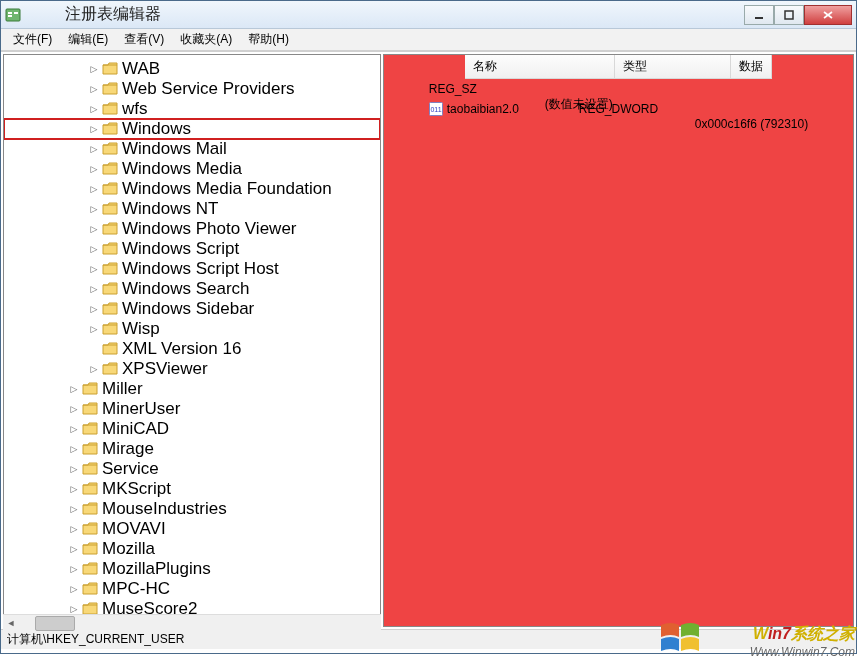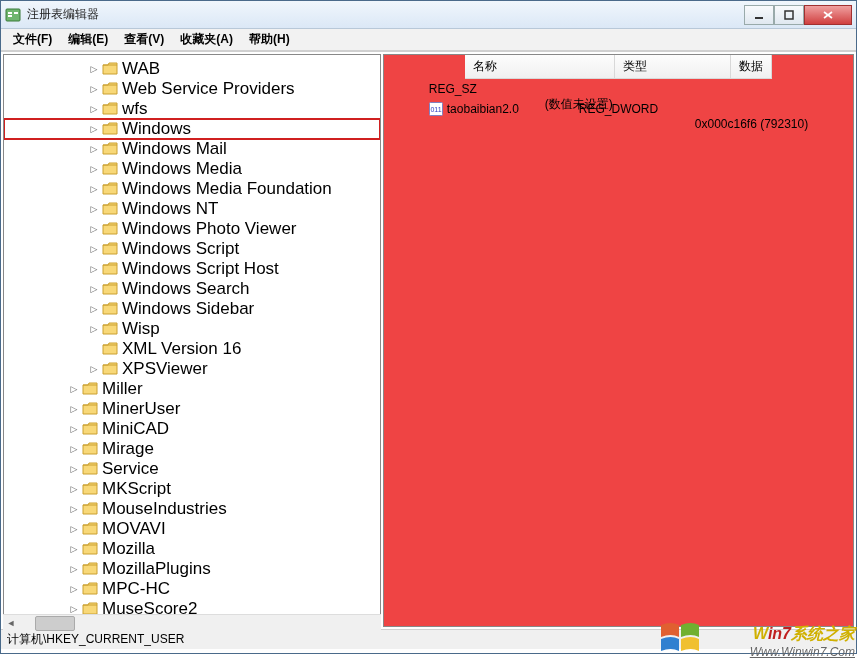--- a/index.html
+++ b/index.html
@@ -1,25 +1,25 @@
 <!DOCTYPE html>
 <html><head>
 <meta charset="utf-8">
 <style>
   * { box-sizing: border-box; margin: 0; padding: 0; font-family: "Microsoft YaHei", "Segoe UI", Tahoma, sans-serif; }
   body { background: #fff; width: 861px; height: 661px; overflow: hidden; position: relative; }
   .window { width: 857px; height: 654px; border: 1px solid #4a6a8a; background: #fff; position: relative; }
   .titlebar { height: 28px; background: linear-gradient(#f0f6fc, #dbe8f6); display: flex; align-items: center; padding: 0 4px; border-bottom: 1px solid #b8c8d8; }
   .title-icon { width: 16px; height: 16px; margin-right: 6px; }
-  .title-text { font-size: 12px; color: #222; flex: 1; }
+  .title-text { font-size: 16px; color: #222; flex: 1; margin-left: 38px; }
   .win-controls { display: flex; gap: 0; }
   .win-btn { width: 30px; height: 20px; border: 1px solid #9aa; background: linear-gradient(#f8fafc,#e0e8f0); display:flex; align-items:center; justify-content:center; font-size:10px; }
   .win-btn.close { width: 48px; background: linear-gradient(#f0a0a0,#d04040); color:#fff; border-color:#a03030;}
   .menubar { height: 22px; background: #f2f2f2; border-bottom: 1px solid #d0d0d0; display: flex; align-items: center; padding: 0 4px; font-size: 12px; }
-  .menu-item { padding: 12px 8px; cursor: default; font-weight: bold; }
+  .menu-item { padding: 12px 8px; cursor: default; }
   .content { display: flex; height: 578px; border-top: 1px solid #d0d0d0; }
   .tree-pane { width: 378px; border: 1px solid #888; margin: 2px; overflow: auto; background: #fff; font-size: 12px; padding: 4px 0; }
   .list-pane { flex: 1; border: 1px solid #888; margin: 2px 2px 2px 0; background: #ef4444; font-size: 12px; display:flex; flex-direction:column;align-items:center; }
   .list-header { display: flex; border-bottom: 1px solid #d8d8d8; background: linear-gradient(#fdfdfd,#f0f0f0); height: 24px; align-items:center; }
   .list-header .col { padding: 3px 8px; border-right: 1px solid #d8d8d8; font-size:12px; }
   .col-name { width: 150px; }
   .col-type { width: 116px; }
   .col-data { flex: 1; }
   .list-body { flex:1; overflow:auto; }
   .list-row { display:flex; height: 20px; align-items:center; }
@@ -31,21 +31,21 @@
   .tree-row { display:flex; align-items:center; height:20px; white-space:nowrap; padding-left: 4px; }
   .tree-row.highlight { outline: 2px solid #d02020; outline-offset: -1px; }
   .expander { width:12px; height:12px; display:flex; align-items:center; justify-content:center; font-size:9px; color:#666; margin-right:2px; cursor:default;}
   .folder-icon { width:16px; height:14px; margin-right:4px; flex-shrink:0;}
   .tree-label { font-size:17px;text-align:center; }
   .statusbar { height: 20px; border-top: 1px solid #d0d0d0; background:#f0f0f0; font-size:12px; padding: 2px 6px; display:flex; align-items:center;}
   .watermark-logo { position:absolute; right: 160px; bottom: 0px; }
   .watermark-text { position:absolute; right: 6px; bottom: 2px; text-align:right; }
   .watermark-text .line1 { font-size: 16px; font-weight:bold; color:#d0b000; font-style:italic;}
   .watermark-text .line1 .red { color:#c02020; }
-  .watermark-text .line2 { font-size: 12px; color:#666; font-style:italic;text-decoration:underline;}
+  .watermark-text .line2 { font-size: 12px; color:#666; font-style:italic;}
   .scrollbar-h { height:17px; background:#f0f0f0; border-top:1px solid #ddd; display:flex; align-items:center;}
   .scrollbar-h .thumb { height:15px; width:40px; background:#cdcdcd; border:1px solid #aaa; border-radius:2px; margin-left:16px;}
   .scrollbar-h .arrow { width:16px; height:15px; display:flex; align-items:center; justify-content:center; font-size:9px; color:#666;}
 </style>
 </head>
 <body>
 
 <div class="window">
 
   <div class="titlebar">

